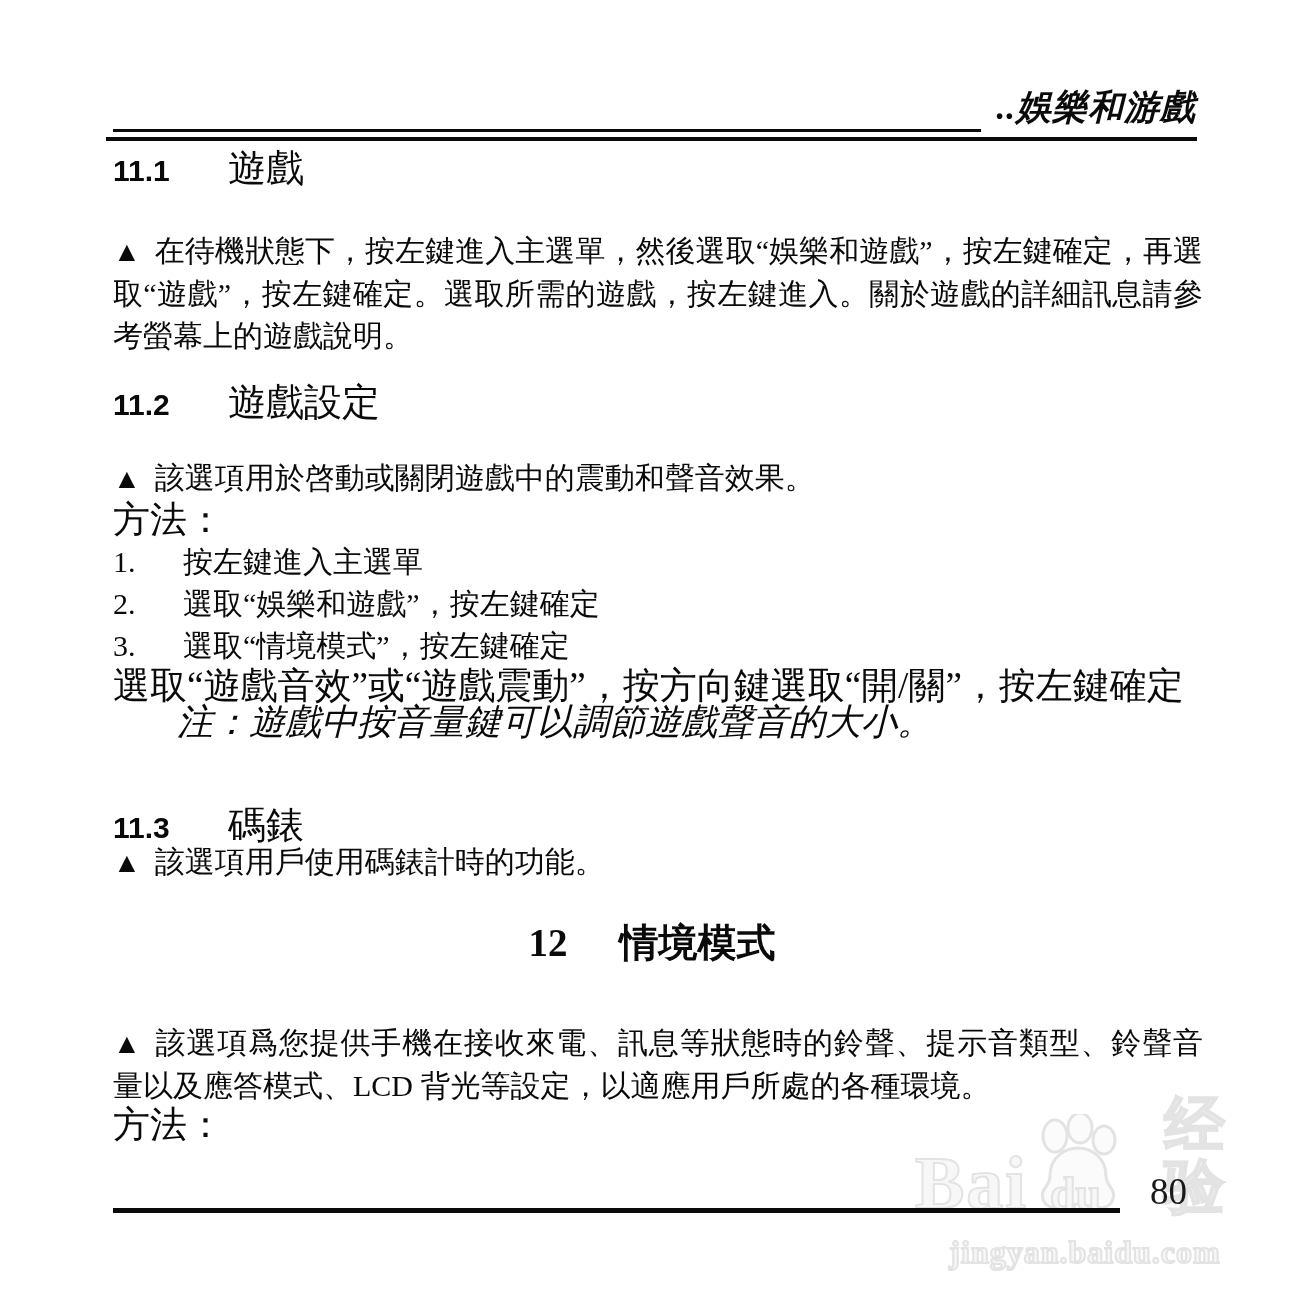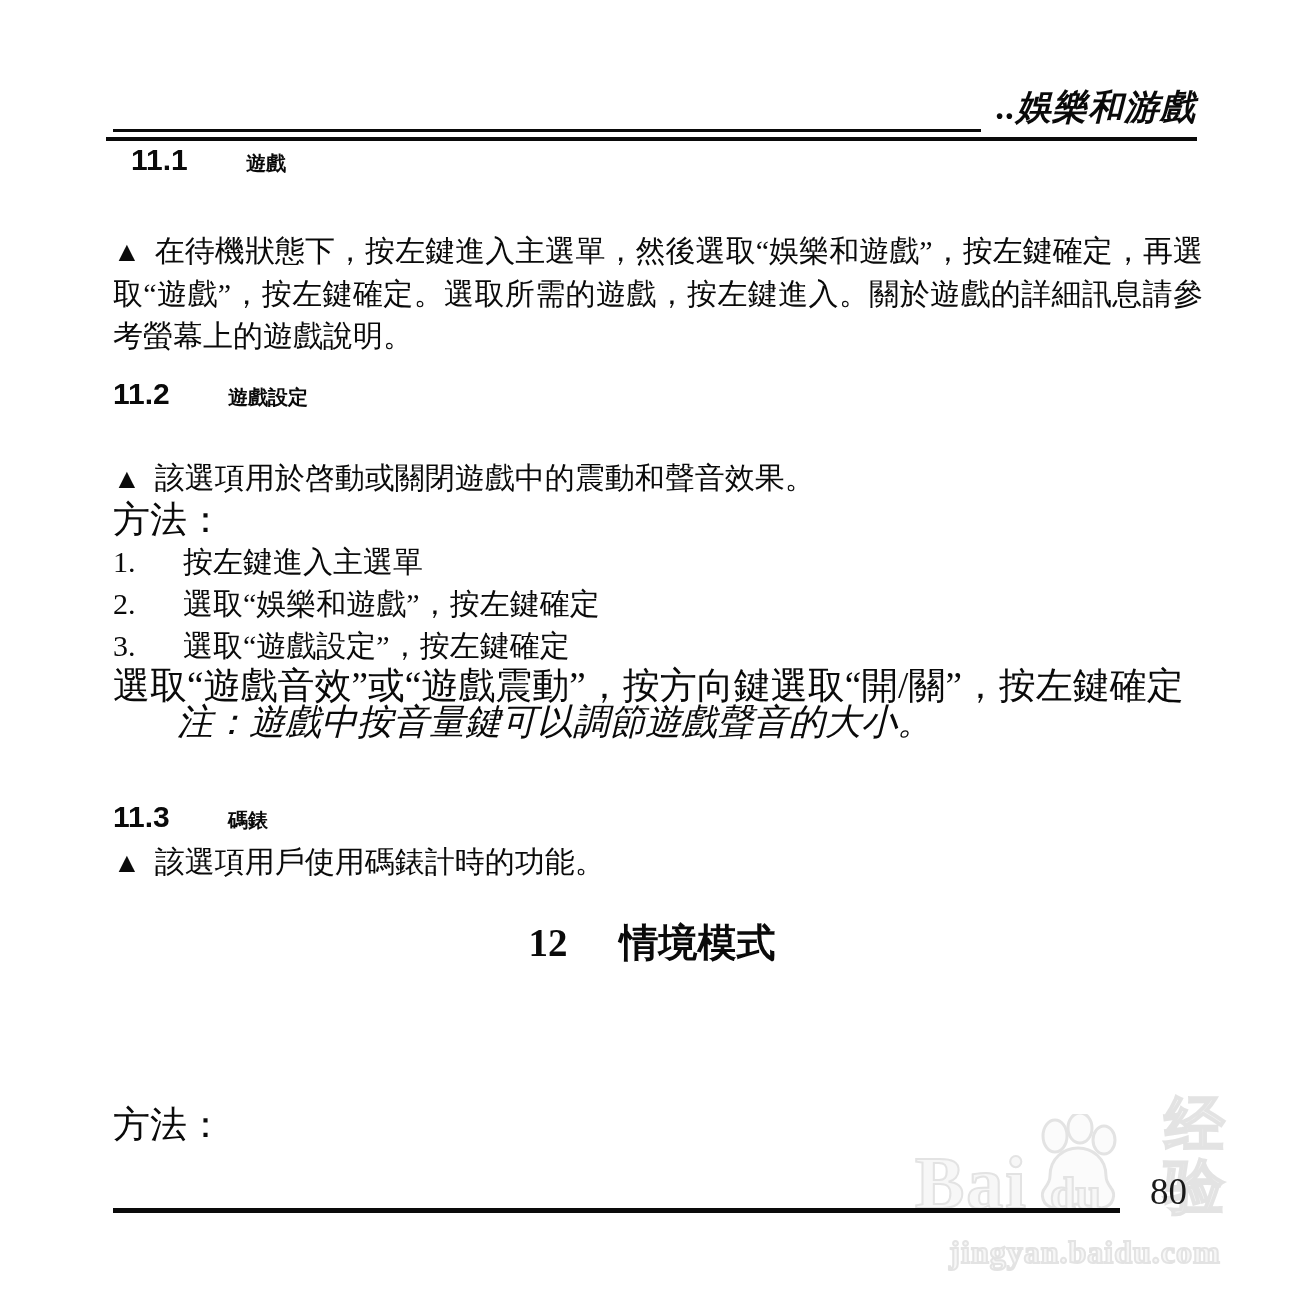--- a/index.html
+++ b/index.html
@@ -19,21 +19,21 @@
   }
   .rule-thin  { position:absolute; left:113px; top:129px; width:868px;  height:3px; background:#0a0a0a; z-index:2; }
   .rule-thick { position:absolute; left:106px; top:137px; width:1091px; height:4px; background:#0a0a0a; z-index:2; }
 
   
   .sec-heading { position:absolute; left:113px; display:flex; align-items:baseline; z-index:2; }
   .sec-heading .num {
     font-family:"Liberation Sans","DejaVu Sans",sans-serif;
     font-weight:bold; font-size:30px; width:115px; flex:0 0 auto;
   }
-  .sec-heading .title { font-weight:bold; font-size:20px; }
+  .sec-heading .title { font-weight:normal; font-size:38px; }
 
   
   .body-para {
     position:absolute; left:113px; width:1090px;
     font-size:30px; line-height:42px; text-align:justify; z-index:2;
   }
   .bullet { display:inline-block; margin-right:14px; font-size:28px; }
   .plain-line { position:absolute; left:113px; font-size:37px; line-height:42px; z-index:2; }
   .step { position:absolute; left:113px; display:flex; font-size:30px; line-height:42px; z-index:2; }
   .step .step-num { width:70px; flex:0 0 auto; }
@@ -87,21 +87,21 @@
       </span>
       <span class="wm-suffix">经验</span>
     </div>
     <div class="wm-url">jingyan.baidu.com</div>
   </div>
 
   <div class="header-title">..娛樂和游戲</div>
   <div class="rule-thin"></div>
   <div class="rule-thick"></div>
 
-  <div class="sec-heading" style="top:143px;margin-left:18px;">
+  <div class="sec-heading" style="top:143px;">
     <span class="num">11.1</span>
     <span class="title">遊戲</span>
   </div>
   <div class="body-para" style="top:230px;">
     <span class="bullet">▲</span><span>在待機狀態下，按左鍵進入主選單，然後選取“娛樂和遊戲”，按左鍵確定，再選取“遊戲”，按左鍵確定。選取所需的遊戲，按左鍵進入。關於遊戲的詳細訊息請參考螢幕上的遊戲說明。</span>
   </div>
 
   <div class="sec-heading" style="top:377px;">
     <span class="num">11.2</span>
     <span class="title">遊戲設定</span>
@@ -114,35 +114,38 @@
   <div class="step" style="top:541px;">
     <span class="step-num">1.</span>
     <span class="step-text">按左鍵進入主選單</span>
   </div>
   <div class="step" style="top:583px;">
     <span class="step-num">2.</span>
     <span class="step-text">選取“娛樂和遊戲”，按左鍵確定</span>
   </div>
   <div class="step" style="top:625px;">
     <span class="step-num">3.</span>
-    <span class="step-text">選取“遊戲設定”，按左鍵確定</span>
+    <span class="step-text">選取“情境模式”，按左鍵確定</span>
   </div>
 
   <div class="plain-line" style="top:665px;">選取“遊戲音效”或“遊戲震動”，按方向鍵選取“開/關”，按左鍵確定</div>
   <div class="note-line" style="top:701px;">注：遊戲中按音量鍵可以調節遊戲聲音的大小。</div>
 
   <div class="sec-heading" style="top:800px;">
     <span class="num">11.3</span>
     <span class="title">碼錶</span>
   </div>
   <div class="body-para" style="top:841px;">
     <span class="bullet">▲</span><span>該選項用戶使用碼錶計時的功能。</span>
   </div>
 
   <div class="chapter-heading">
     <span class="ch-num">12</span><span class="ch-title">情境模式</span>
   </div>
+  <div class="body-para" style="top:1022px;">
+    <span class="bullet">▲</span><span>該選項爲您提供手機在接收來電、訊息等狀態時的鈴聲、提示音類型、鈴聲音量以及應答模式、LCD 背光等設定，以適應用戶所處的各種環境。</span>
+  </div>
   <div class="plain-line" style="top:1104px;">方法：</div>
 
   <div class="footer-rule"></div>
   <div class="page-number">80</div>
 
 </div>
 
 </body></html>

